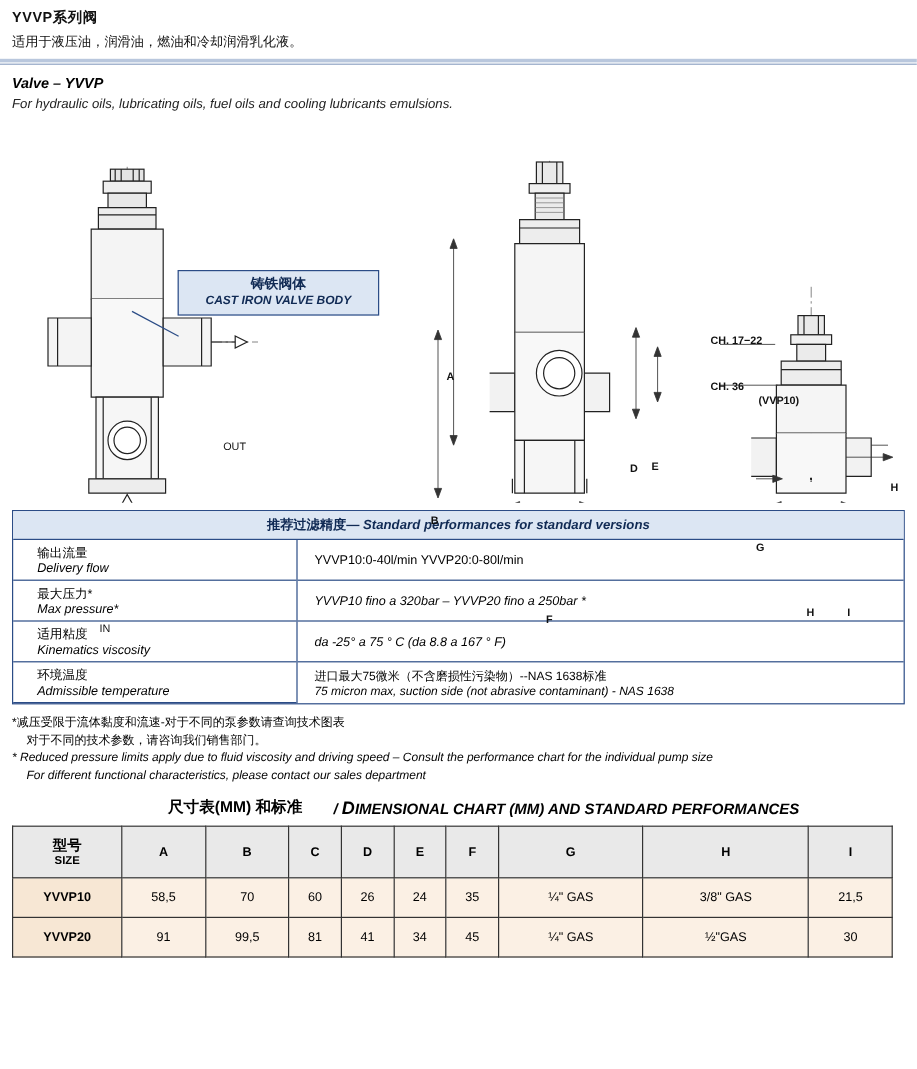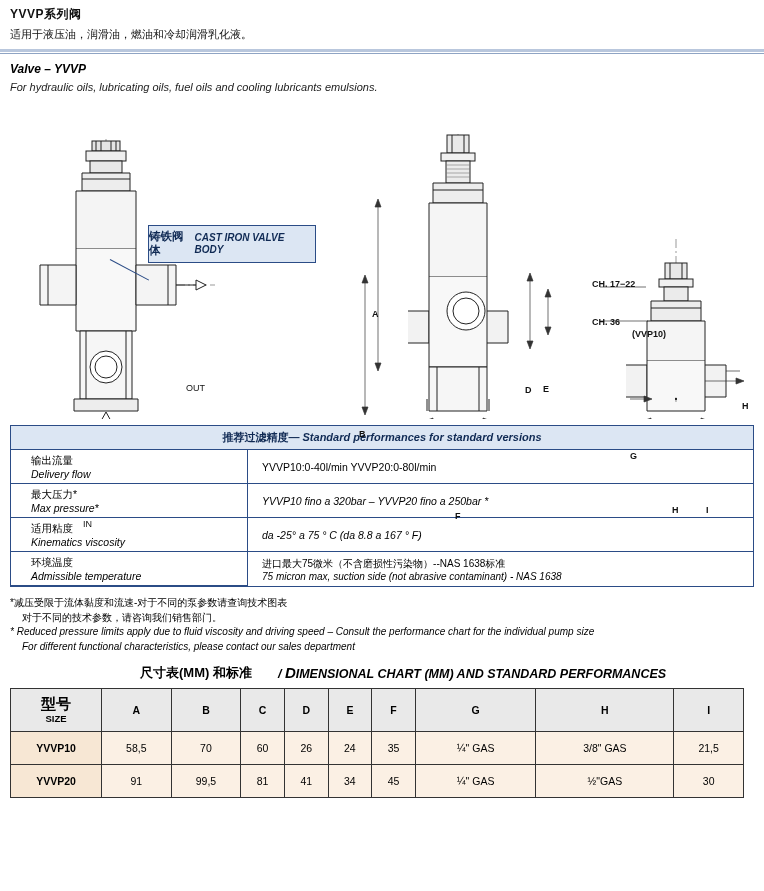--- a/index.html
+++ b/index.html
@@ -24,21 +24,21 @@
   .en-block{padding:8px 24px 0 10px;}
   .en-title{font-style:italic;font-weight:bold;font-size:12px;}
   .en-sub{font-style:italic;font-size:11px;margin-top:5px;color:#222;}
 
   
   .drawings{position:relative;height:320px;margin-top:6px;}
 
   .callout{
     position:absolute;left:148px;top:126px;width:166px;height:36px;
     border:1.5px solid #2b4c86;background:#dce6f3;
-    display:flex;flex-direction:row;justify-content:center;align-items:center;
+    display:flex;flex-direction:column;justify-content:center;align-items:center;
     line-height:1.2;
   }
   .callout .c1{font-size:11.5px;font-weight:bold;color:#102a54;}
   .callout .c2{font-size:10px;font-weight:bold;font-style:italic;color:#102a54;}
   .callout-line{position:absolute;left:110px;top:160px;width:44px;height:1px;background:#2b4c86;transform:rotate(28deg);transform-origin:left center;}
 
   svg.dwg{position:absolute;top:0;left:0;}
 
   .lbl{position:absolute;font-size:9px;color:#111;}
   .lbl-b{font-weight:bold;}
@@ -64,35 +64,35 @@
   .prow2.two .l1{font-size:10px;font-style:normal;}
   .prow2.two .l2{font-size:10px;font-style:italic;}
   .dash{border-bottom:1px solid #2b4c86;}
 
   
   .notes{margin:9px 10px 0 10px;font-size:10px;line-height:1.45;}
   .notes .n-en{font-style:italic;}
   .notes .ind{padding-left:12px;}
 
   
-  .dimhead{margin:10px 10px 0 10px;display:flex;align-items:flex-start;}
+  .dimhead{margin:10px 10px 0 10px;display:flex;align-items:center;}
   .dimhead .cn{font-size:13px;font-weight:bold;flex:0 0 auto;margin-left:130px;}
   .dimhead .en{font-size:12.5px;font-style:italic;font-weight:bold;margin-left:26px;}
   .dimhead .en .drop{font-size:15px;}
 
   table.dim{
     border-collapse:collapse;margin:6px 10px 0 10px;width:734px;
     font-size:10.5px;
   }
   table.dim th,table.dim td{border:1px solid #333;text-align:center;}
   table.dim thead th{background:#e9e9e9;height:40px;font-weight:bold;}
   table.dim thead th.size{width:88px;line-height:1.25;}
   table.dim tbody td{height:30px;background:#fbf0e4;}
   table.dim tbody td.model{font-weight:bold;background:#f7e7d4;}
-  .sz-cn{font-size:15px;font-weight:bold;}
+  .sz-cn{font-size:12px;font-weight:bold;}
   .sz-en{font-size:9.5px;font-weight:bold;}
 </style>
 </head>
 <body>
 
 <div class="page">
 
   <div class="hdr">
     <div class="cn-title">YVVP系列阀</div>
     <div class="cn-sub">适用于液压油，润滑油，燃油和冷却润滑乳化液。</div>
@@ -255,21 +255,21 @@
         </g>
       </g>
     </svg>
 
     <div class="callout-line"></div>
     <div class="callout">
       <div class="c1">铸铁阀体</div>
       <div class="c2">CAST IRON VALVE BODY</div>
     </div>
 
-    <div class="lbl" style="left:186px;top:284px;">OUT</div>
+    <div class="lbl" style="left:186px;top:268px;">OUT</div>
     <div class="lbl" style="left:83px;top:420px;">IN</div>
 
     <div class="lbl lbl-b" style="left:372px;top:210px;">A</div>
     <div class="lbl lbl-b" style="left:359px;top:330px;">B</div>
     <div class="lbl lbl-b" style="left:525px;top:286px;">D</div>
     <div class="lbl lbl-b" style="left:543px;top:285px;">E</div>
     <div class="lbl lbl-b" style="left:455px;top:412px;">F</div>
     <div class="lbl lbl-b" style="left:630px;top:352px;">G</div>
     <div class="lbl lbl-b" style="left:742px;top:302px;">H</div>
     <div class="lbl lbl-b" style="left:672px;top:406px;">H</div>

